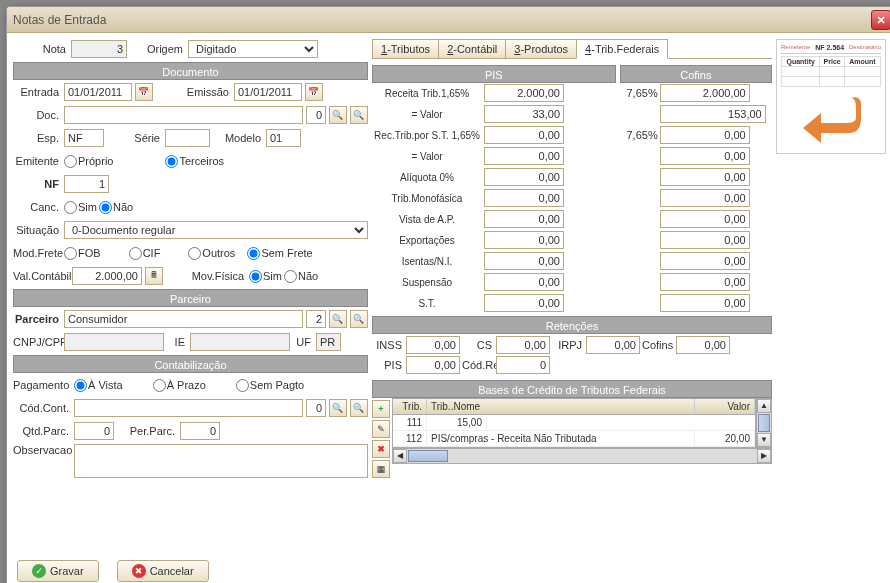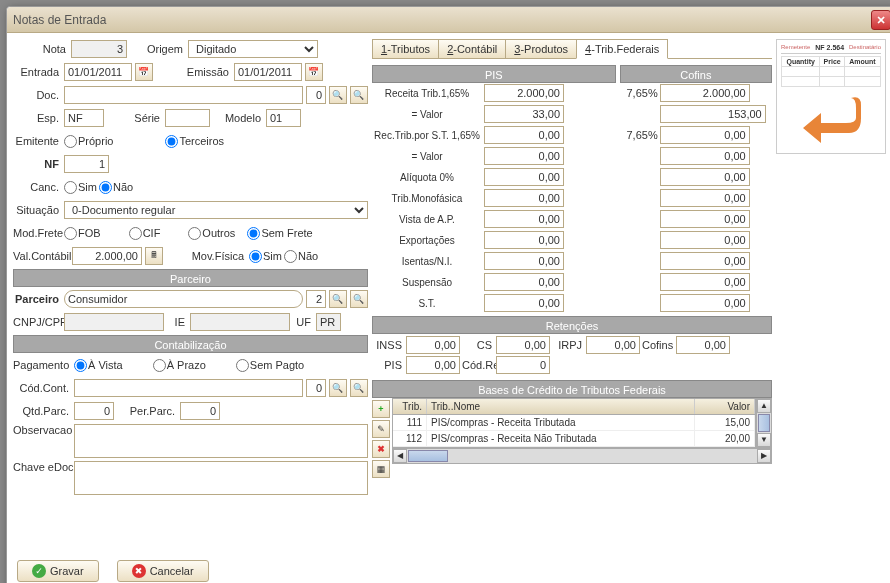--- a/index.html
+++ b/index.html
@@ -78,20 +78,21 @@
   <div class="content">
 
     <div class="left-col">
       <div class="row">
         <span class="lbl" style="width:55px">Nota</span>
         <input type="text" class="num" style="width: 56px;" readonly="" value="3">
         <span class="lbl" style="width:55px">Origem</span>
         <select style="width:130px"><option>Digitado</option></select>
       </div>
 
+      <div class="section-hdr">Documento</div>
 
       <div class="row">
         <span class="lbl" style="width:48px">Entrada</span>
         <input type="text" style="width: 68px;" value="01/01/2011">
         <span class="icon-btn">📅</span>
         <span class="lbl" style="width:75px">Emissão</span>
         <input type="text" style="width: 68px;" value="01/01/2011">
         <span class="icon-btn">📅</span>
       </div>
 
@@ -186,21 +187,21 @@
               <input type="radio" name="mv" style="">
               <span>Não</span>
             </label>
         </div>
       </div>
 
       <div class="section-hdr">Parceiro</div>
 
       <div class="row">
         <span class="lbl" style="width:48px;font-weight:bold">Parceiro</span>
-        <input type="text" style="flex: 1 1 0%; border-radius: 9px;" value="Consumidor">
+        <input type="text" style="flex: 1 1 0%;" value="Consumidor">
         <input type="text" class="num" style="width: 20px;" value="2">
         <span class="icon-btn">🔍</span>
         <span class="icon-btn">🔍</span>
       </div>
 
       <div class="row">
         <span class="lbl" style="width:48px">CNPJ/CPF</span>
         <input type="text" style="width: 100px;" readonly="">
         <span class="lbl" style="width:20px">IE</span>
         <input type="text" style="width: 100px;" readonly="">
@@ -241,24 +242,20 @@
         <input type="text" class="num" style="width: 40px;" value="0">
         <span class="lbl" style="width:60px">Per.Parc.</span>
         <input type="text" class="num" style="width: 40px;" value="0">
       </div>
 
       <div class="row" style="align-items:flex-start">
         <span class="lbl" style="width:58px">Observacao</span>
         <textarea style="flex: 1 1 0%; height: 34px;"></textarea>
       </div>
 
-      <div class="row" style="align-items:flex-start">
-        <span class="lbl" style="width:58px">Chave eDoc</span>
-        <textarea style="flex: 1 1 0%; height: 34px;"></textarea>
-      </div>
     </div>
 
     <div class="mid-col">
       <div class="tabs">
         <div class="tab"><u>1</u>-Tributos</div>
         <div class="tab"><u>2</u>-Contábil</div>
         <div class="tab"><u>3</u>-Produtos</div>
         <div class="tab active"><u>4</u>-Trib.Federais</div>
       </div>
 
@@ -404,21 +401,20 @@
             <div style="display:flex">
               <div class="grid">
                 <div class="grid-hdr">
                   <div class="g-c1">Trib.</div>
                   <div class="g-c2">Trib..Nome</div>
                   <div class="g-c3">Valor</div>
                 </div>
                 <div id="grid-body">
                     <div class="grid-row">
                       <div class="g-c1">111</div>
-                      <div class="g-c2">PIS/compras - Receita Tributada</div>
                       <div class="g-c3">15,00</div>
                     </div>
                     <div class="grid-row">
                       <div class="g-c1">112</div>
                       <div class="g-c2">PIS/compras - Receita Não Tributada</div>
                       <div class="g-c3">20,00</div>
                     </div>
                   </div>
               </div>
               <div class="scroll-v">

